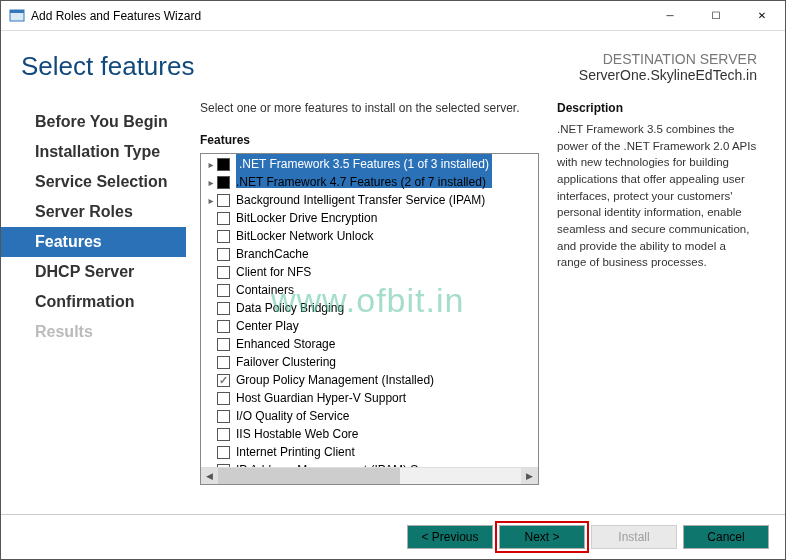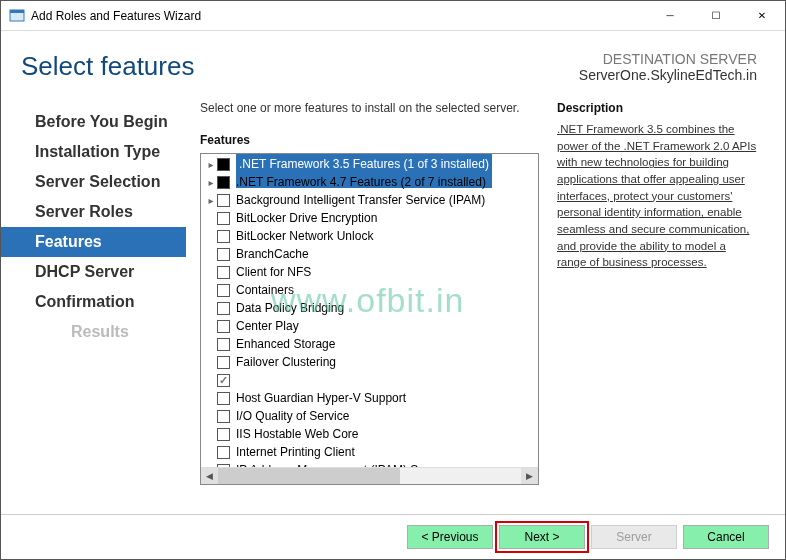--- a/index.html
+++ b/index.html
@@ -11,43 +11,43 @@
   .winbtn { width: 46px; height: 30px; display: flex; align-items: center; justify-content: center; font-family: "Segoe MDL2 Assets","Segoe UI Symbol",sans-serif; font-size: 10px;}
   .content { display: flex; flex-direction: column; height: calc(100% - 30px); }
   .header { padding: 20px 28px 10px 20px; display: flex; justify-content: space-between; align-items: flex-start;}
   .header h1 { font-weight: 300; font-size: 26px; color: #11497d; }
   .dest { text-align: right; font-size: 14px; color: #555; }
   .dest .lbl { color: #777; }
   .dest .srv { color: #333; }
   .body { flex: 1; display: flex; padding: 8px 0 0 0; overflow: hidden;}
   .nav { width: 185px; padding: 6px 0; }
   .nav-item { padding: 6px 8px 6px 34px; font-size: 16px; color: #333; cursor: pointer; font-weight: bold; }
-  .nav-item.disabled { color: #bbb; margin-left: 36px; }
+  .nav-item.disabled { color: #bbb; }
   .nav-item.selected { background: #2a71b8; color: #fff; }
   .main { flex: 1; display: flex; padding: 0 28px 0 14px; gap: 18px; overflow: hidden;}
   .col-left { flex: 1; display: flex; flex-direction: column; min-width:0;}
   .col-right { width: 200px; }
   .instruct { font-size: 12px; color: #333; margin-bottom: 18px;}
   .section-title { font-weight: 600; font-size: 12px; margin-bottom: 6px; color: #111;}
   .listbox { border: 1px solid #888; height: 332px; overflow: hidden; position: relative; display:flex; flex-direction:column;}
   .listrows { flex:1; overflow: hidden; padding: 1px 0; }
   .row { display: flex; align-items: center; height: 18px; padding-left: 4px; font-size: 12px; white-space: nowrap;}
   .row .expander { width: 12px; text-align: center; color: #666; font-size: 10px; display:inline-block;}
   .row .cb { width: 13px; height: 13px; border: 1px solid #555; margin: 0 6px 0 0; display:inline-flex; align-items:center; justify-content:center; font-size:10px; line-height:1; background:#fff;}
   .row .cb.filled { background: #000; }
   .row .cb.checked::after { content: "✓"; color:#777; font-weight:bold; font-size:11px;}
   .row.sel .label { background: #2a71b8; color: #fff; padding: 17px 3px; }
   .row .label { margin-left: 0;}
   .hscroll { height: 17px; background: #f0f0f0; border-top: 1px solid #ddd; display:flex; align-items:stretch;}
   .hscroll .arrow { width: 17px; background: #e0e0e0; display:flex; align-items:center; justify-content:center; font-size:9px; color:#555;}
   .hscroll .track { flex:1; position:relative;}
   .hscroll .thumb { position:absolute; left:0; top:0; bottom:0; width:60%; background:#cdcdcd;}
-  .desc { font-size: 11.5px; color: #333; line-height: 1.45; text-decoration: underline; }
+  .desc { font-size: 11.5px; color: #333; line-height: 1.45; }
   .footer { border-top: 1px solid #ccc; padding: 10px 16px; display: flex; justify-content: flex-end; gap: 6px; background:#fff;}
-  .btn { width: 86px; height: 24px; background: #86efac; border: 1px solid #adadad; font-size: 12px; cursor: pointer; }
+  .btn { width: 86px; height: 24px; background: #0f766e; border: 1px solid #adadad; font-size: 12px; cursor: pointer; }
   .btn:disabled { color: #9e9e9e; background:#e9e9e9; border-color:#cfcfcf;}
   .btn.focus-ring { outline: 2px solid #d40000; outline-offset: 2px; }
   .watermark { position: absolute; left: 270px; top: 280px; font-size: 34px; color: rgba(90,195,160,0.55); letter-spacing: 1px; pointer-events:none; font-family: Arial, sans-serif;}
 </style>
 </head>
 <body>
 
 <div class="titlebar">
   <span class="icon">
     <svg viewBox="0 0 16 16">
@@ -67,21 +67,21 @@
     <div class="dest">
       <div class="lbl">DESTINATION SERVER</div>
       <div class="srv">ServerOne.SkylineEdTech.in</div>
     </div>
   </div>
 
   <div class="body">
     <div class="nav" id="nav">
         <div class="nav-item">Before You Begin</div>
         <div class="nav-item">Installation Type</div>
-        <div class="nav-item">Server Selection</div>
+        <div class="nav-item">Service Selection</div>
         <div class="nav-item">Server Roles</div>
         <div class="nav-item selected">Features</div>
         <div class="nav-item">DHCP Server</div>
         <div class="nav-item">Confirmation</div>
         <div class="nav-item disabled">Results</div>
       </div>
     <div class="main">
       <div class="col-left">
         <div class="instruct">Select one or more features to install on the selected server.</div>
         <div class="section-title">Features</div>
@@ -143,20 +143,21 @@
                 <span class="label">Enhanced Storage</span>
               </div>
               <div class="row">
                 <span class="expander"></span>
                 <span class="cb "></span>
                 <span class="label">Failover Clustering</span>
               </div>
               <div class="row">
                 <span class="expander"></span>
                 <span class="cb checked"></span>
+                <span class="label">Group Policy Management (Installed)</span>
               </div>
               <div class="row">
                 <span class="expander"></span>
                 <span class="cb "></span>
                 <span class="label">Host Guardian Hyper-V Support</span>
               </div>
               <div class="row">
                 <span class="expander"></span>
                 <span class="cb "></span>
                 <span class="label">I/O Quality of Service</span>
@@ -189,18 +190,18 @@
       <div class="col-right">
         <div class="section-title">Description</div>
         <div class="desc">.NET Framework 3.5 combines the power of the .NET Framework 2.0 APIs with new technologies for building applications that offer appealing user interfaces, protect your customers' personal identity information, enable seamless and secure communication, and provide the ability to model a range of business processes.</div>
       </div>
     </div>
   </div>
 
   <div class="footer">
     <button class="btn">&lt; Previous</button>
     <button class="btn focus-ring">Next &gt;</button>
-    <button class="btn" disabled="">Server</button>
+    <button class="btn" disabled="">Install</button>
     <button class="btn">Cancel</button>
   </div>
 </div>
 
 <div class="watermark">www.ofbit.in</div>
 
 </body></html>

